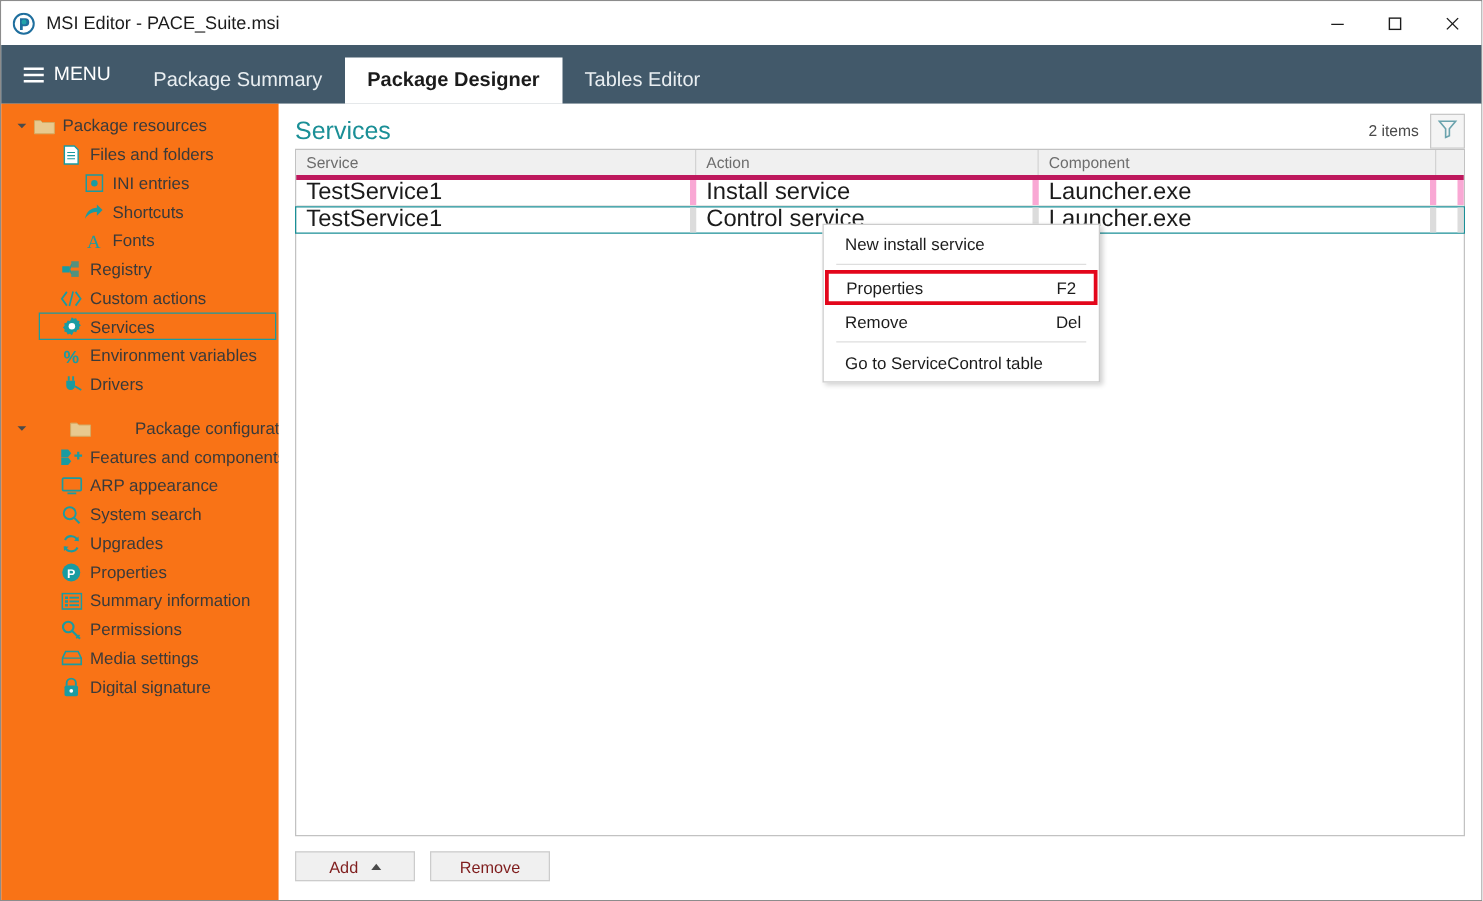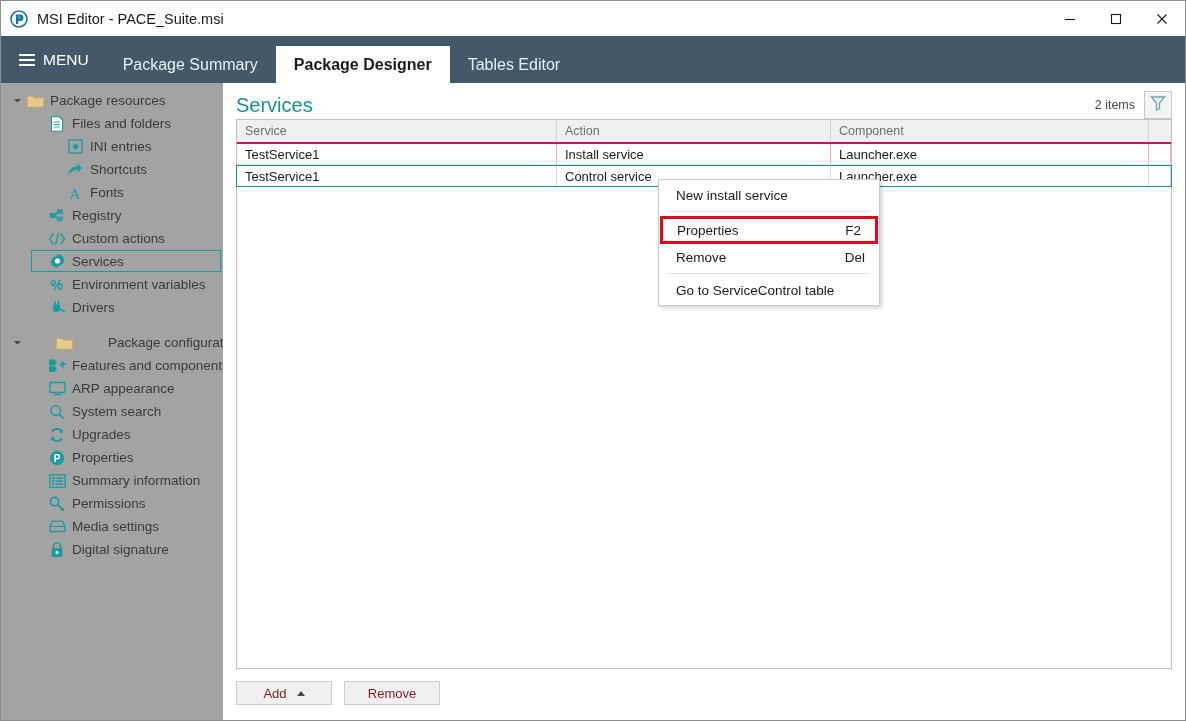--- a/index.html
+++ b/index.html
@@ -61,21 +61,21 @@
     white-space: nowrap;
   }
   .tab.active {
     background: #ffffff; color: #1b1b1b; font-weight: bold;
     height: 37px;
   }
 
   
   .sidebar {
     position: absolute; left: 0; top: 82px; width: 222px; height: 637px;
-    background: #a3a3a3;
+    background: #f97316;
     padding-top: 6px;
   }
   .tree-item {
     display: flex; align-items: center; height: 23px;
     font-size: 13.5px; color: #3a3a3a; white-space: nowrap;
   }
   .tree-item .tw {
     width: 16px; height: 16px; flex: 0 0 16px;
     display: flex; align-items: center; justify-content: center;
   }
@@ -113,44 +113,44 @@
   }
 
   
   .table-wrap {
     position: absolute; left: 13px; top: 36px;
     width: 936px; height: 550px;
     border: 1px solid #c2c2c2; background: #ffffff;
   }
   .thead {
     display: flex; height: 24px; background: #f0f0f0;
-    border-bottom: 2px solid #be185d;
+    border-bottom: 4px solid #be185d;
   }
   .th {
     font-size: 12.5px; color: #6d6d6d;
     display: flex; align-items: center; padding-left: 8px;
     border-right: 1px solid #d3d3d3;
     white-space: nowrap;
   }
   .col1 { width: 320px; }
   .col2 { width: 274px; }
   .col3 { width: 318px; }
   .col4 { flex: 1 1 auto; border-right: none; }
   .trow {
     display: flex; height: 21px; border-bottom: 1px solid #e3e3e3;
     position: relative;
   }
   .trow.selected {
     border: 1px solid #1a8f96; height: 22px;
     margin-left: -1px; margin-right: -1px;
   }
   .td {
-    font-size: 13px; color: #1b1b1b;
+    font-size: 19px; color: #1b1b1b;
     display: flex; align-items: center; padding-left: 8px;
-    border-right: 1px solid #f9a8d4;
+    border-right: 5px solid #f9a8d4;
     white-space: nowrap; overflow: hidden;
   }
   .trow.selected .td { border-right-color: #dcdcdc; }
 
   
   .footer {
     position: absolute; left: 13px; top: 598px;
     display: flex; gap: 12px;
   }
   .btn {

